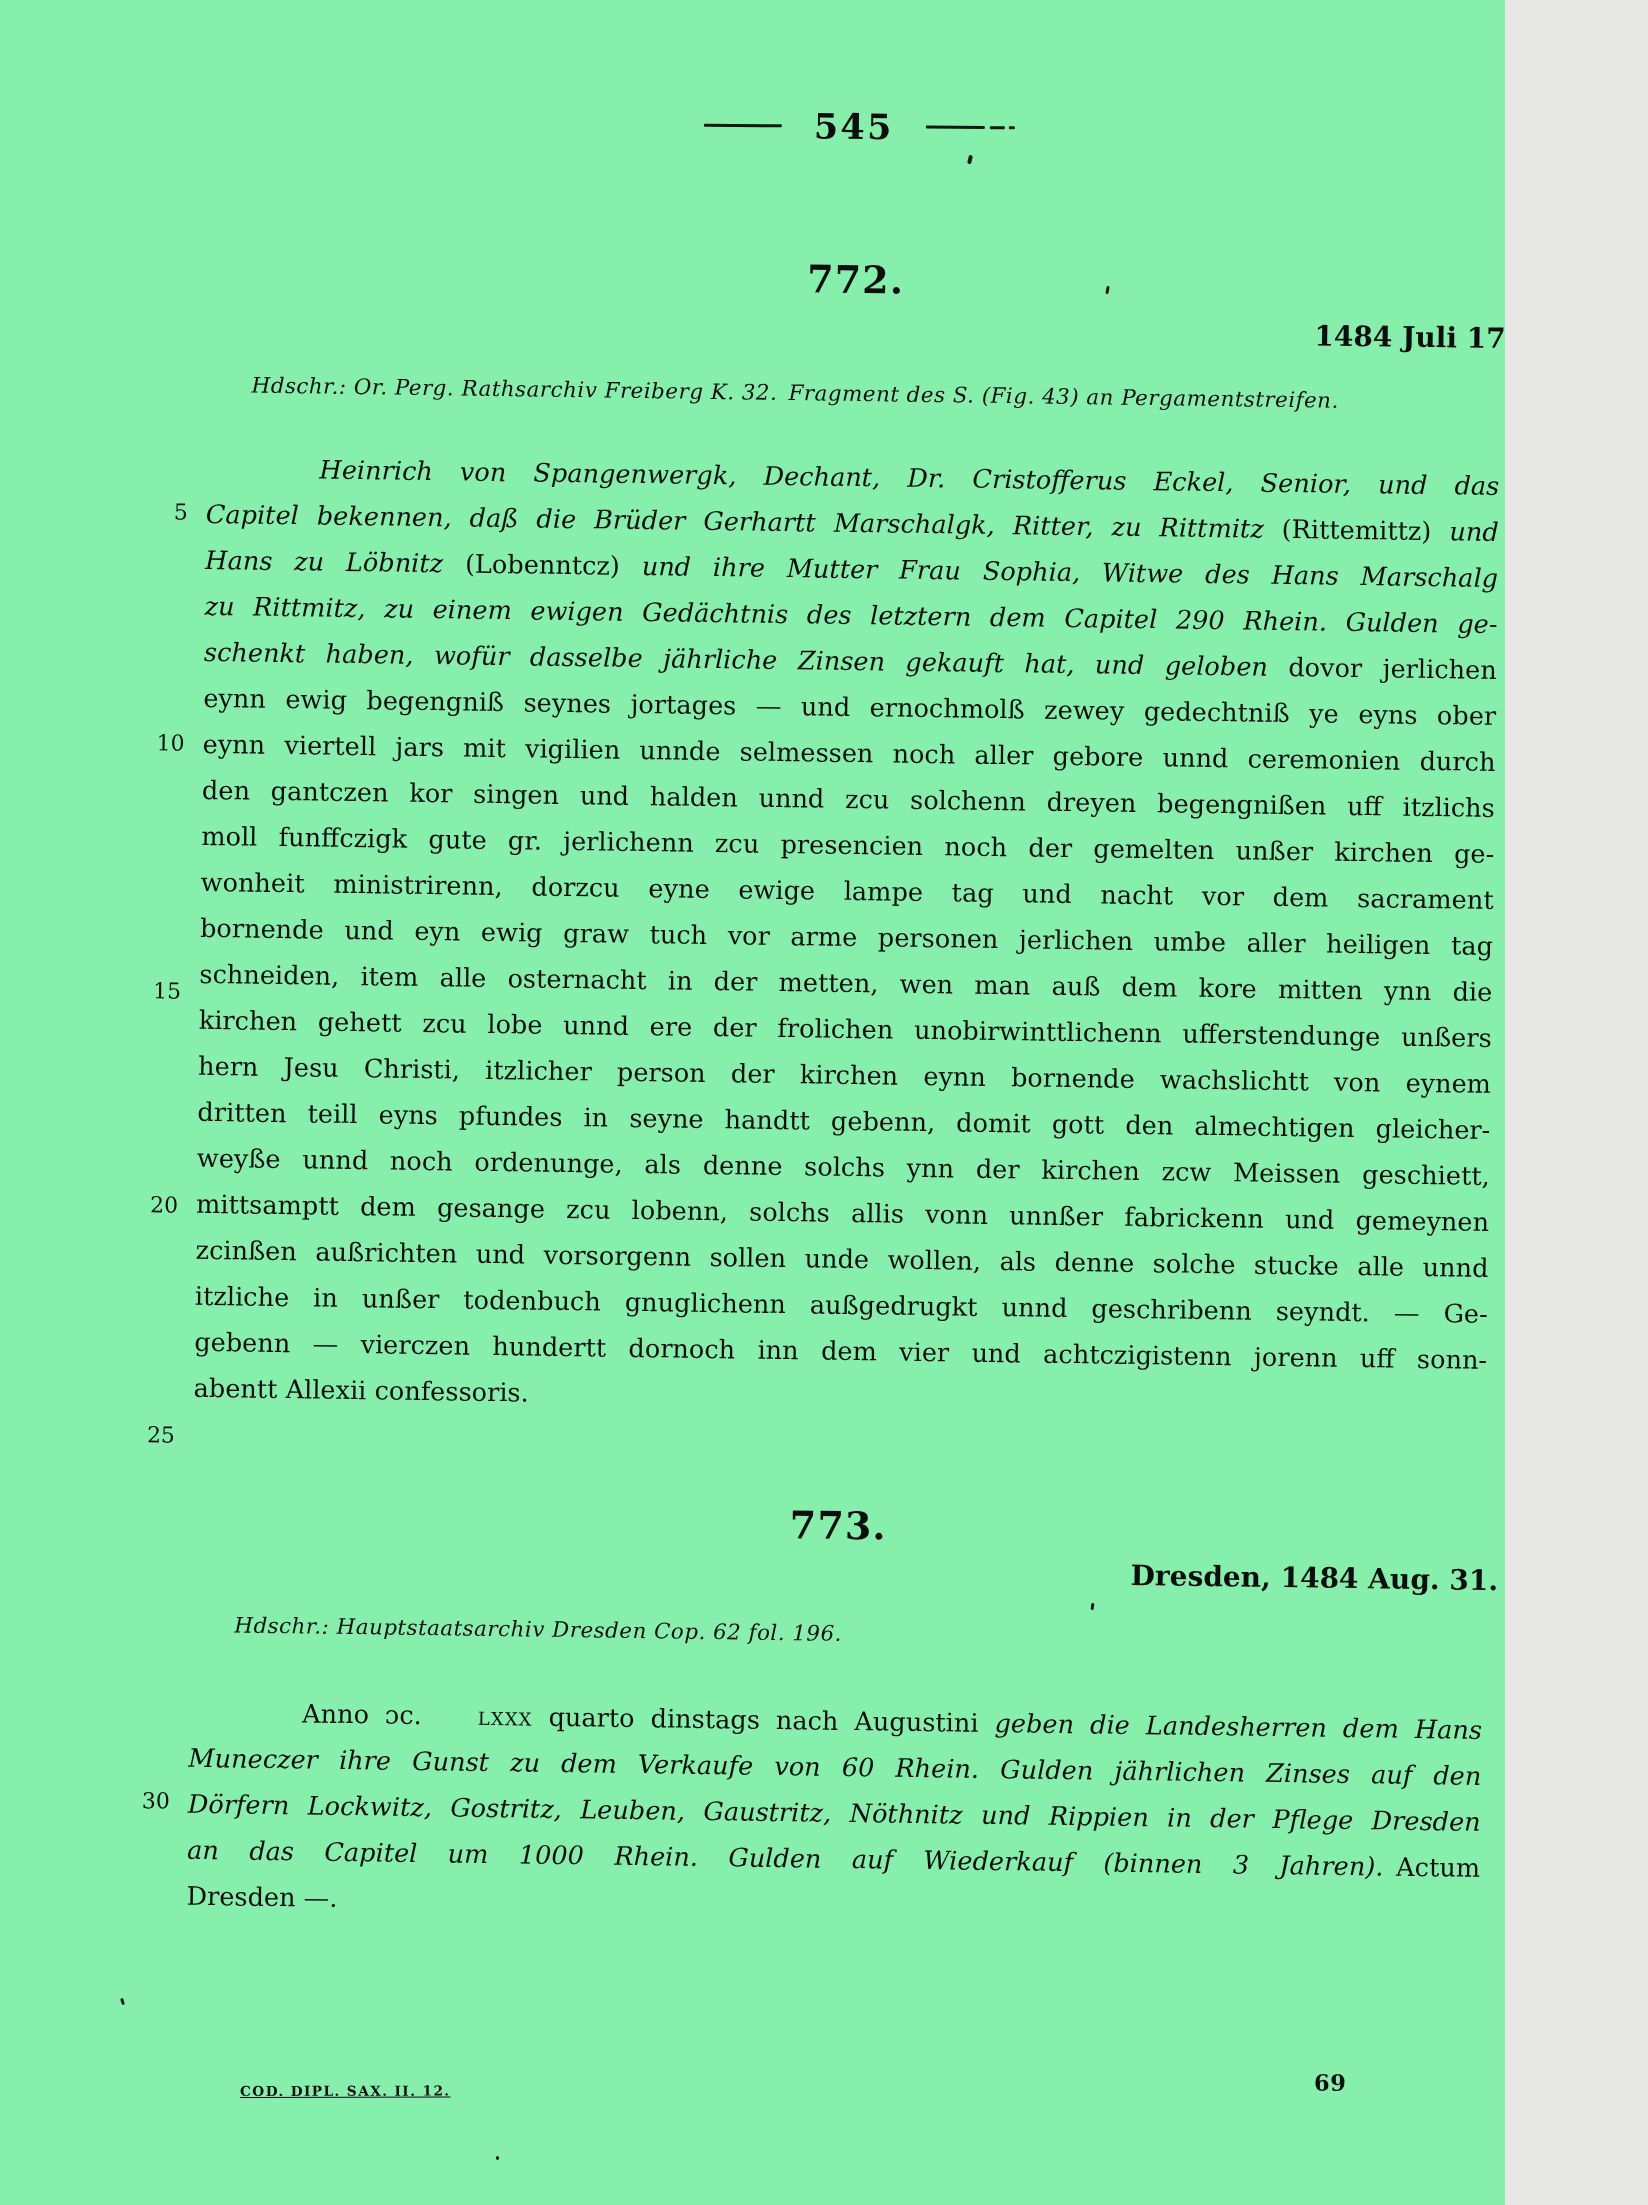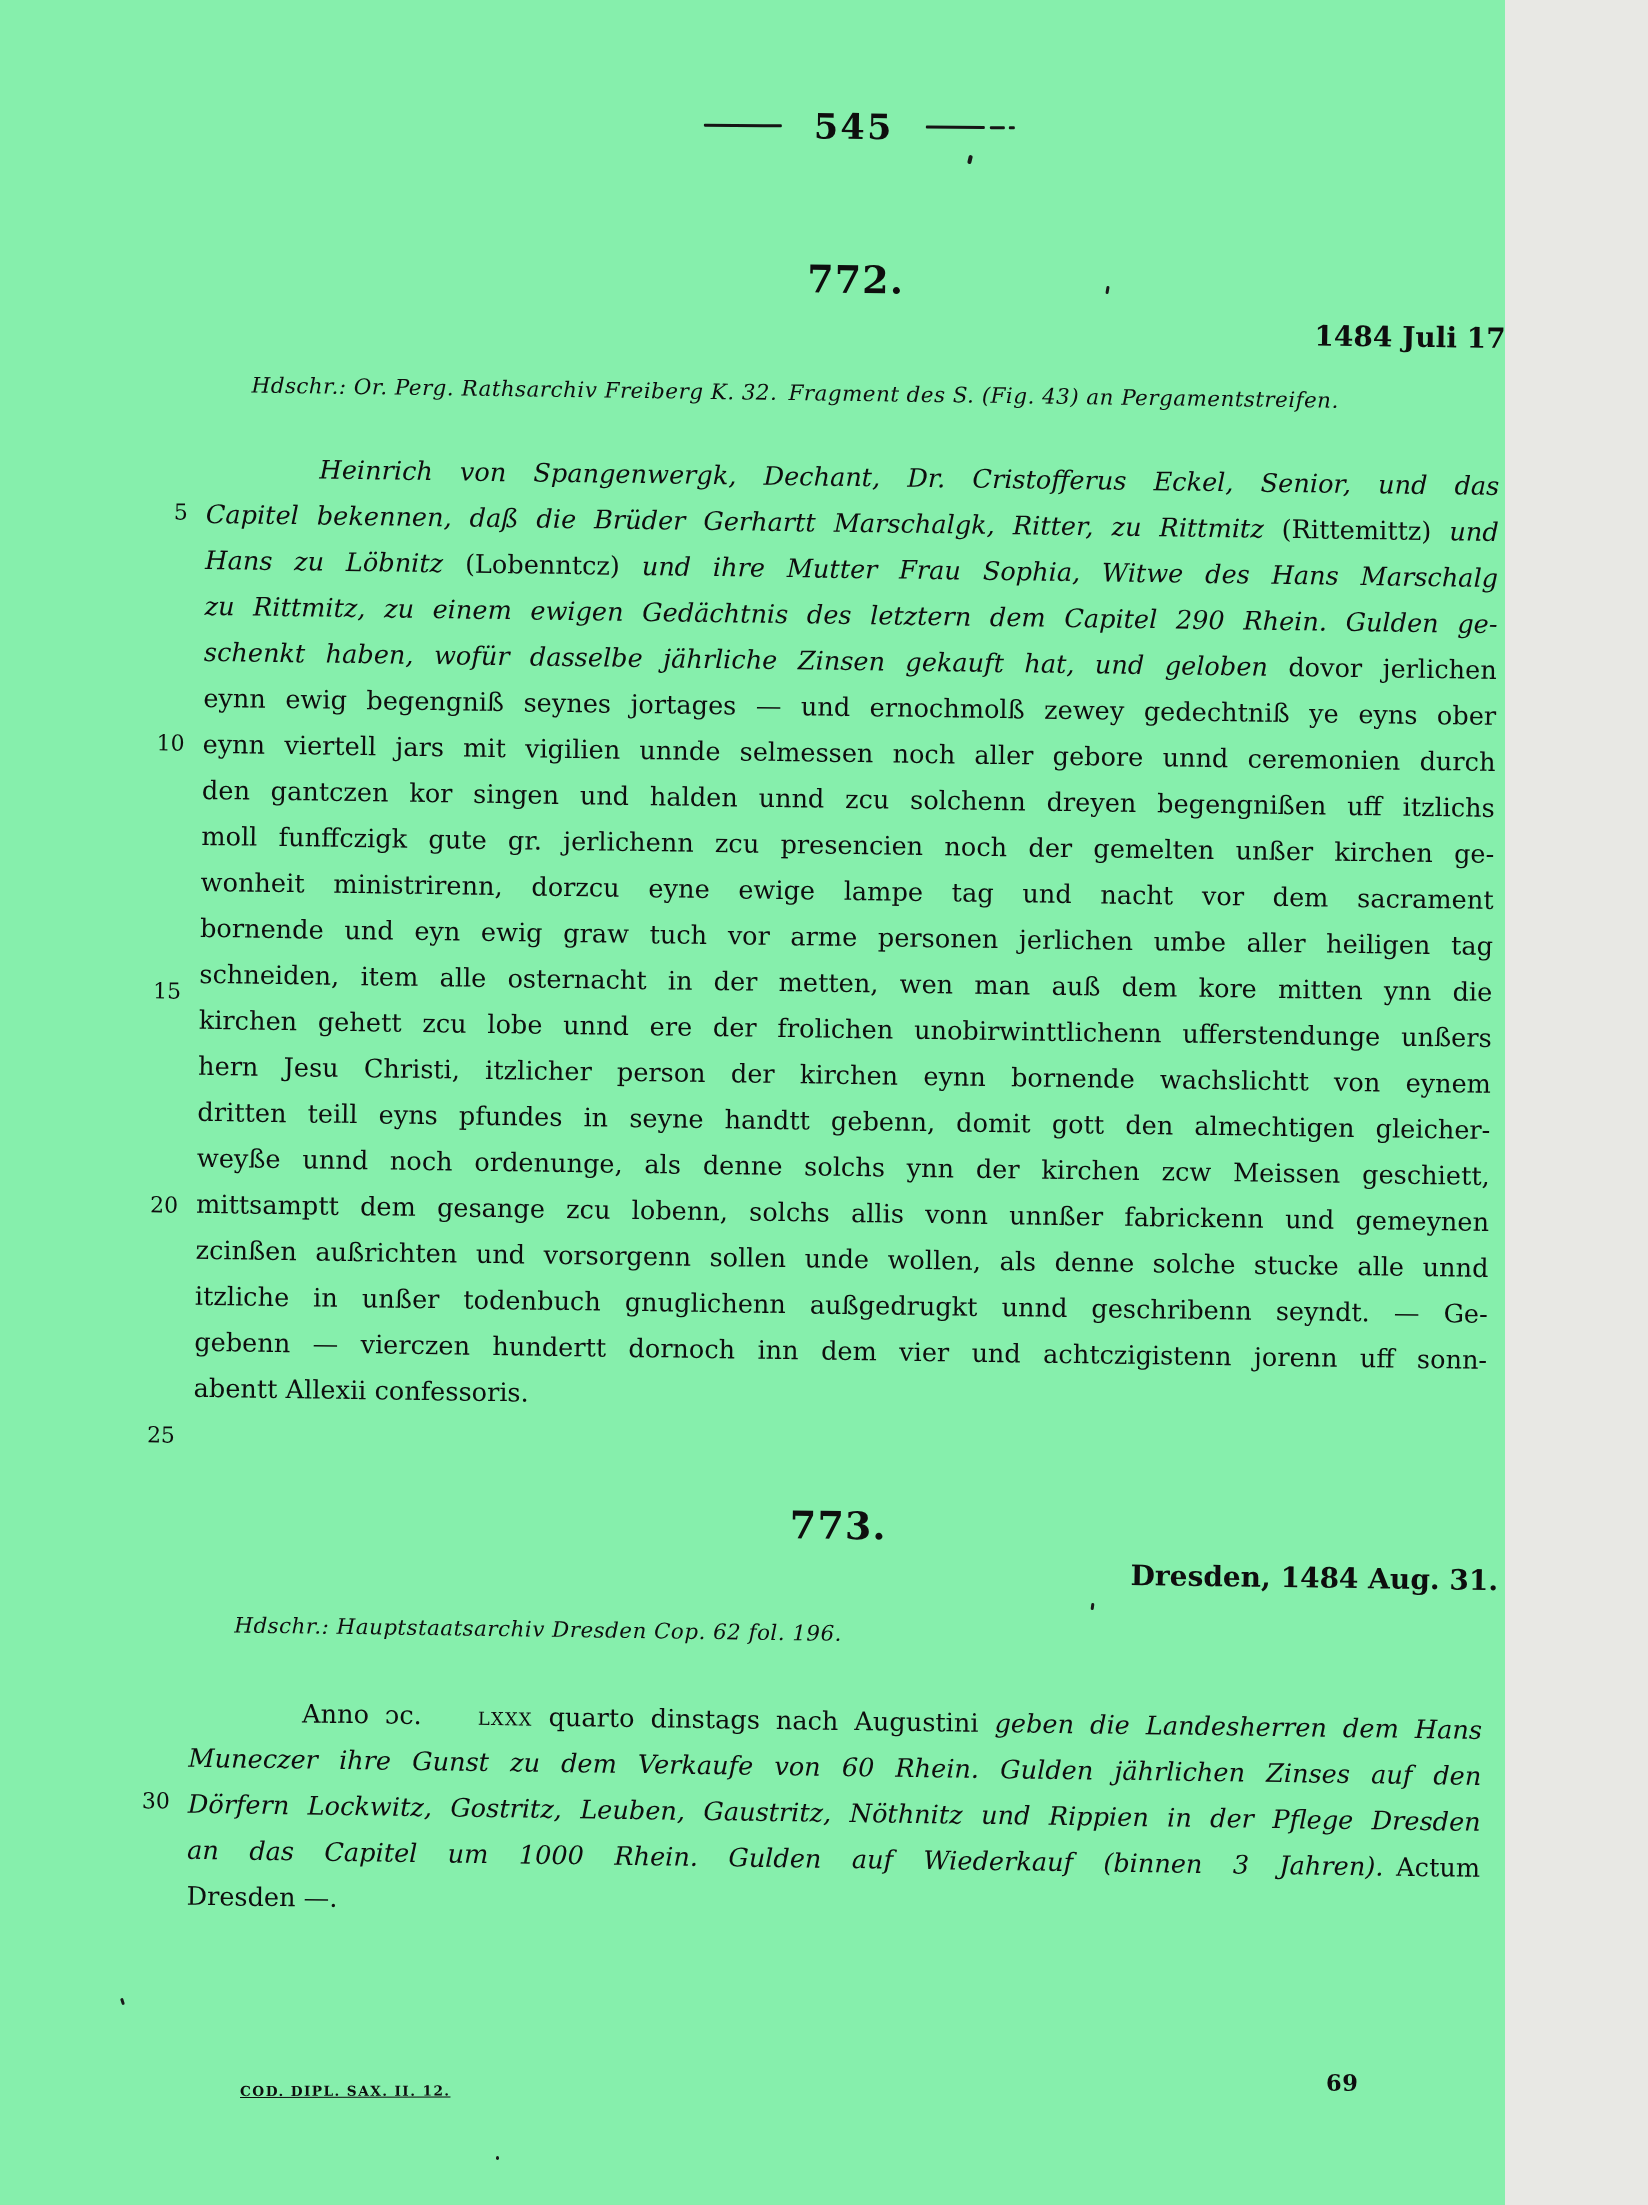--- a/index.html
+++ b/index.html
@@ -67,21 +67,21 @@
     position:absolute;left:167px;width:29px;top:1422px;text-align:left;
     font-size:22px;line-height:22px;
   }
 
   
   .scan-footer{position:absolute;left:0;top:0;width:1649px;height:2205px;
                transform:rotate(-0.12deg);transform-origin:240px 2084px;}
   .footer-sig{position:absolute;left:240px;top:2083px;font-size:13.7px;
               font-weight:bold;letter-spacing:1.4px;text-decoration:underline;}
   .footer-sheet{position:absolute;left:1314px;top:2072px;font-size:22.5px;
-                font-weight:bold;letter-spacing:0.5px;margin-left:12px;}
+                font-weight:bold;letter-spacing:0.5px;}
 
   
   .speck{position:absolute;background:#1a1a1a;}
   #sp1{left:968px;top:155px;width:3.8px;height:9.3px;border-radius:2.2px;transform:rotate(14deg);}
   #sp2{left:1106px;top:286px;width:3.3px;height:8.2px;border-radius:1.6px;transform:rotate(10deg);}
   #sp3{left:1091px;top:1603px;width:2.7px;height:7.1px;border-radius:1.6px;transform:rotate(8deg);}
   #sp4{left:121px;top:1998px;width:2.7px;height:7.1px;border-radius:1.6px;transform:rotate(-18deg);}
   #sp5{left:496px;top:2156px;width:3.3px;height:3.8px;border-radius:50%;}
 </style>
 </head>

